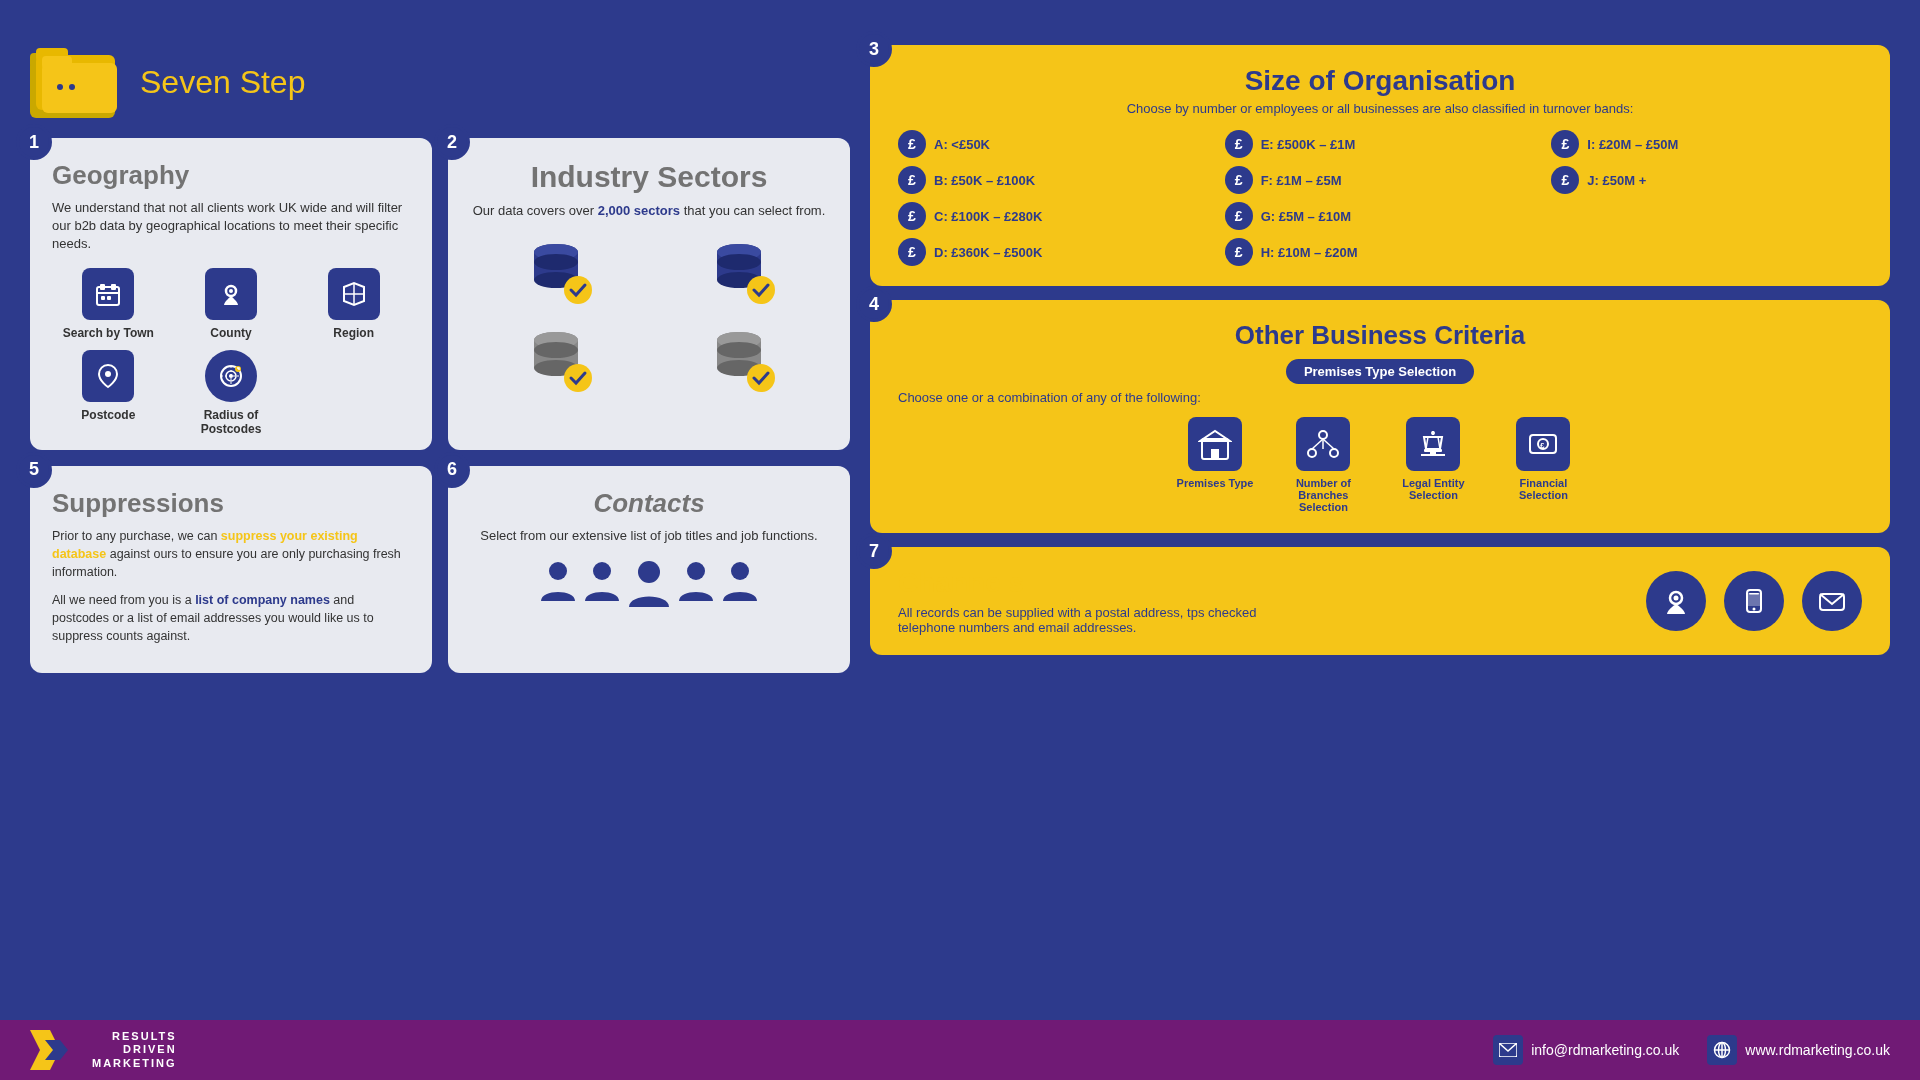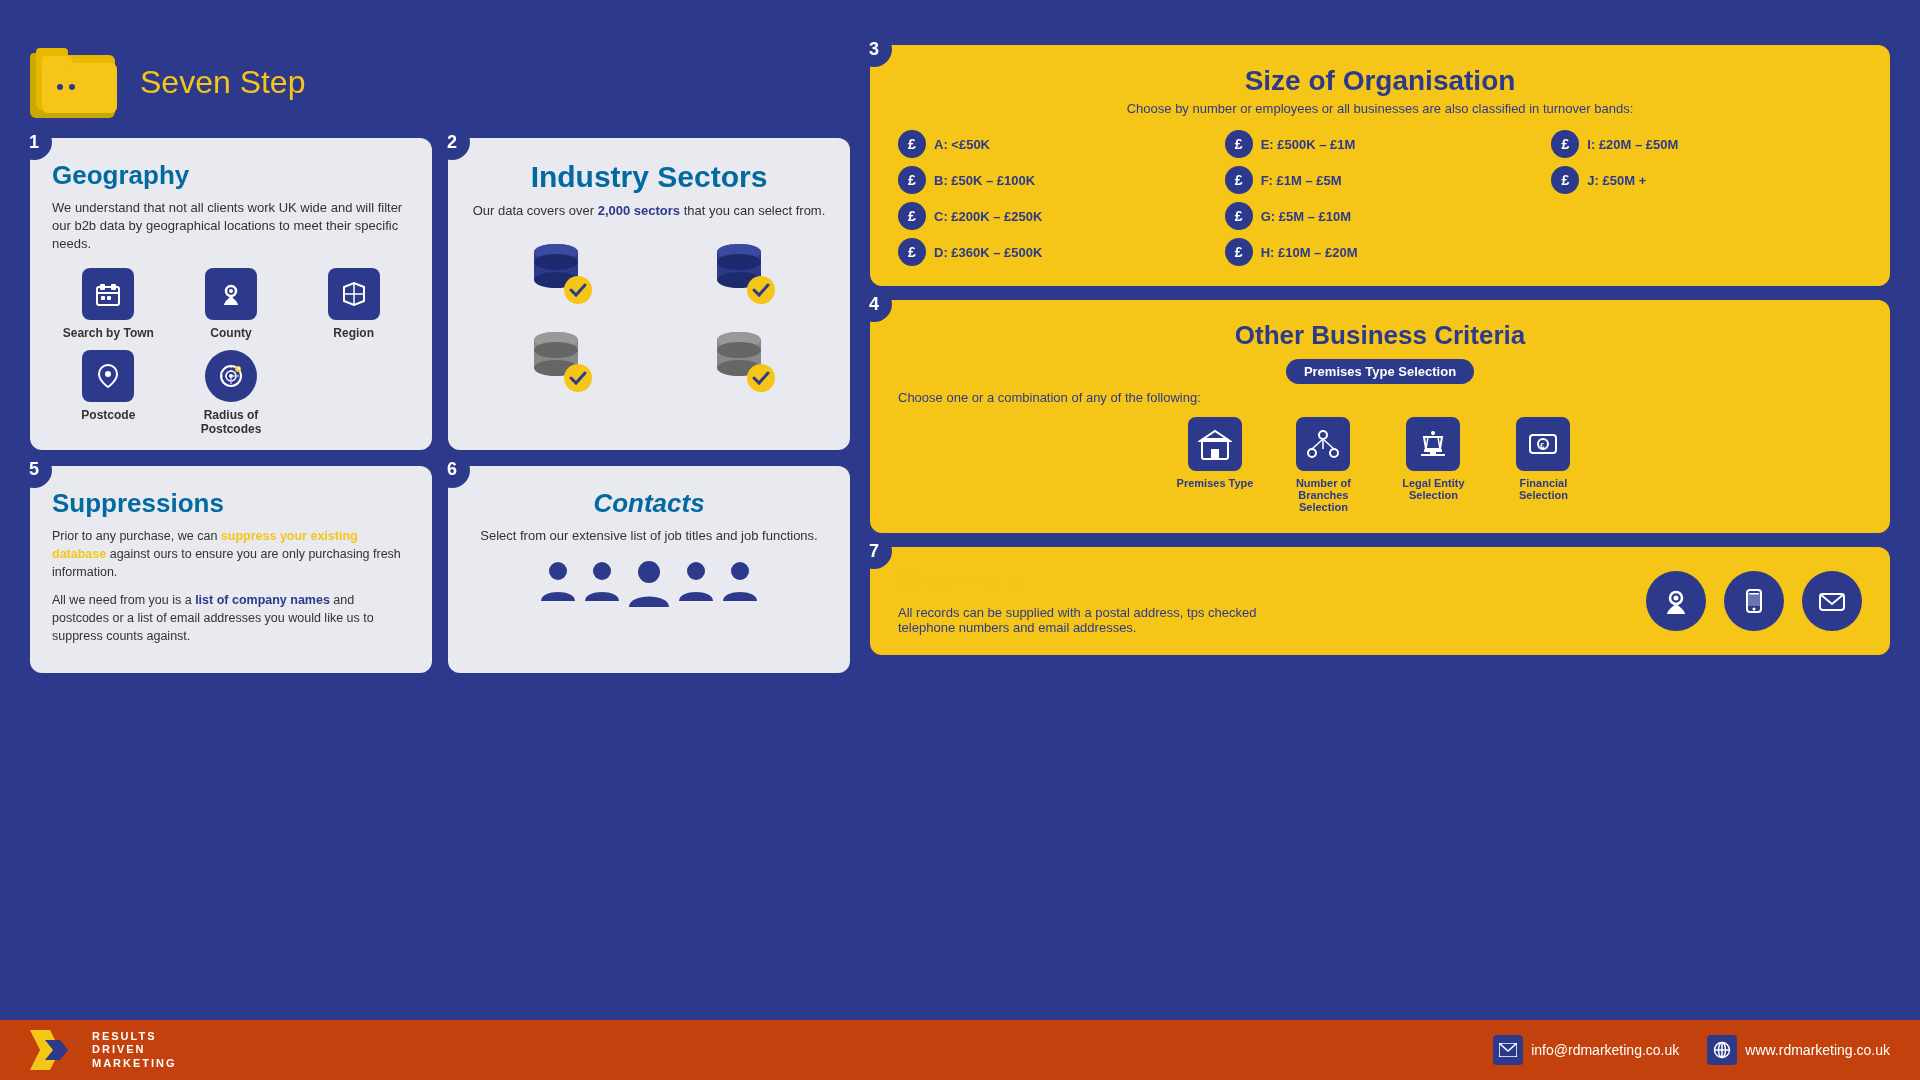--- a/index.html
+++ b/index.html
@@ -75,21 +75,21 @@
       color: white;
       font-size: 18px;
       font-weight: 700;
       display: flex;
       align-items: center;
       justify-content: center;
       border: 3px solid #2d3a8c;
     }
 
     .card h3 {
-      color: #0369a1;
+      color: #737373;
       font-size: 26px;
       font-weight: 800;
       margin-bottom: 8px;
     }
 
     .card p {
       color: #333;
       font-size: 13px;
       line-height: 1.4;
     }
@@ -373,24 +373,25 @@
       font-size: 28px;
     }
 
     
     .footer {
       position: absolute;
       bottom: 0;
       left: 0;
       right: 0;
       height: 60px;
-      background: #c2410c;
+      background: #701a75;
       display: flex;
       align-items: center;
       padding: 0 30px;
+      text-align: right;
     }
 
     .footer-logo {
       display: flex;
       align-items: center;
       gap: 12px;
     }
 
     .rdm-text {
       display: flex;
@@ -667,21 +668,21 @@
         <div class="size-item">
           <div class="pound-circle">£</div>
           <span>F: £1M – £5M</span>
         </div>
         <div class="size-item">
           <div class="pound-circle">£</div>
           <span>J: £50M +</span>
         </div>
         <div class="size-item">
           <div class="pound-circle">£</div>
-          <span>C: £200K – £250K</span>
+          <span>C: £100K – £280K</span>
         </div>
         <div class="size-item">
           <div class="pound-circle">£</div>
           <span>G: £5M – £10M</span>
         </div>
         <div class="size-item"></div>
         <div class="size-item">
           <div class="pound-circle">£</div>
           <span>D: £360K – £500K</span>
         </div>

